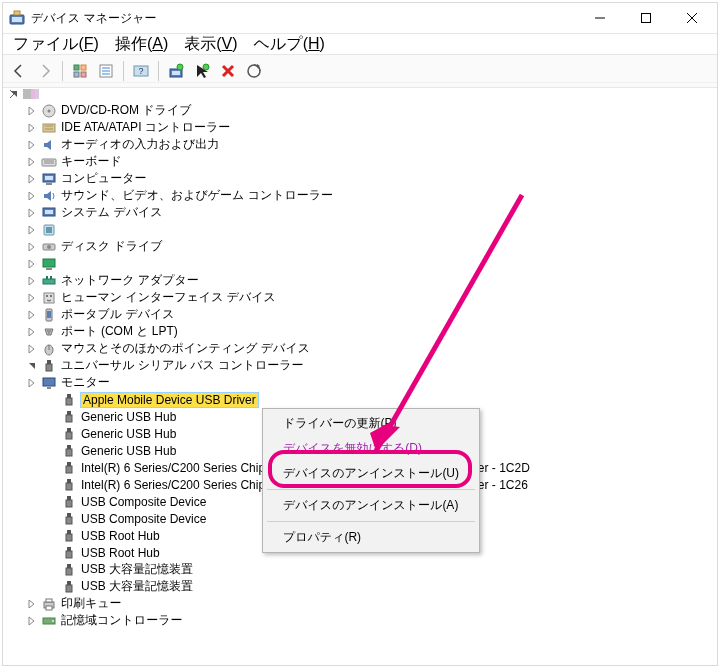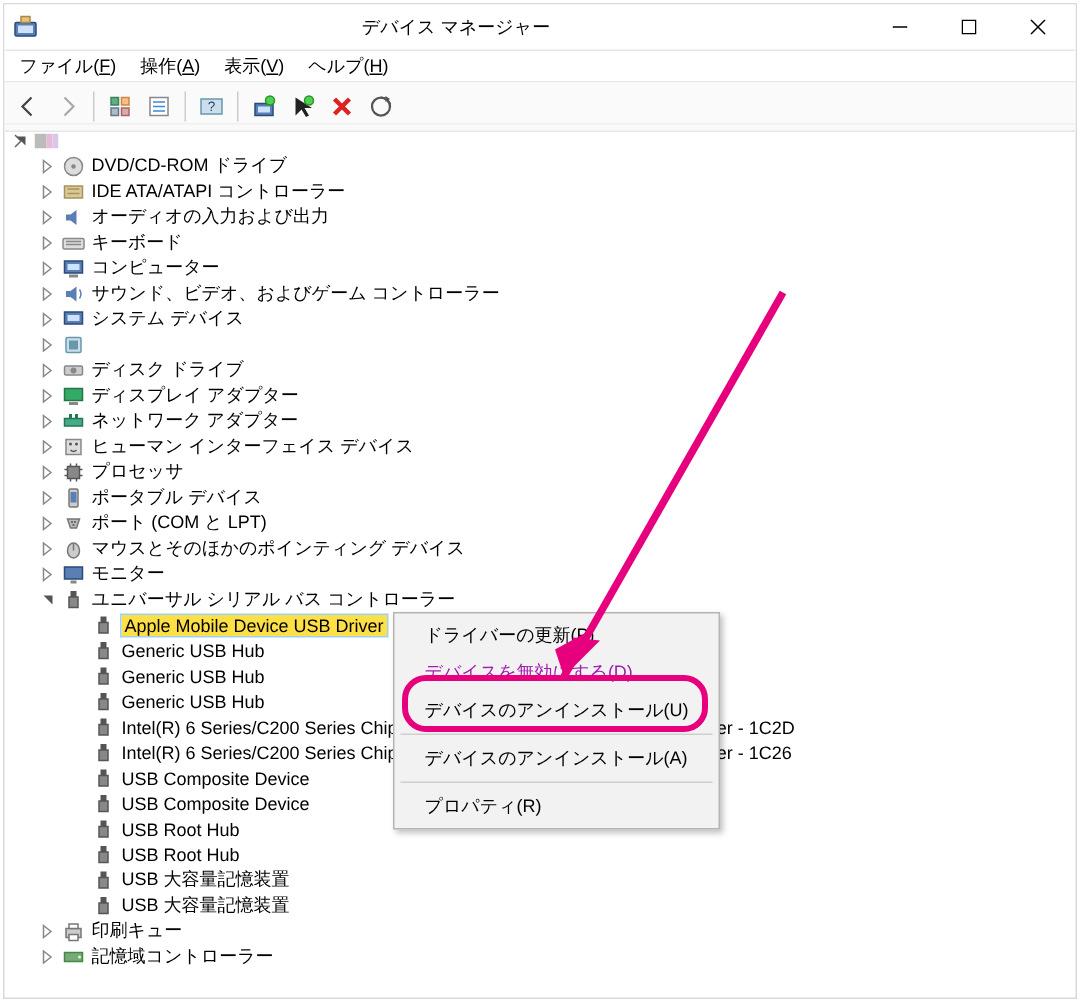--- a/index.html
+++ b/index.html
@@ -37,21 +37,20 @@
   }
   .title-icon {
     width: 16px;
     height: 16px;
     margin-right: 6px;
     flex: 0 0 auto;
   }
   .title-text {
     flex: 1 1 auto;
     font-size: 12px;
-    text-align: center;
   }
   .win-btn {
     width: 46px;
     height: 30px;
     display: flex;
     align-items: center;
     justify-content: center;
     flex: 0 0 auto;
   }
   .win-btn svg { display:block; }
@@ -59,21 +58,21 @@
     height: 20px;
     display: flex;
     align-items: center;
     gap: 4px;
     padding: 0 4px;
     background: #fff;
     border-bottom: 1px solid #e6e6e6;
   }
   .menu-item {
     padding: 1px 6px;
-    font-size: 12px;
+    font-size: 16px;
   }
   .menu-item u { text-decoration: underline; }
   .toolbar {
     height: 28px;
     display: flex;
     align-items: center;
     gap: 2px;
     padding: 2px 4px;
     background: #fafafa;
     border-bottom: 1px solid #e6e6e6;
@@ -454,21 +453,20 @@
               <svg width="10" height="10">
                 <path d="M2 1 L7 5 L2 9 Z" fill="none" stroke="#888"></path>
               </svg>
             </span>
           <span class="ico">
               <svg width="16" height="16">
                 <rect x="2" y="3" width="12" height="8" fill="#3a6" stroke="#274"></rect>
                 <rect x="5" y="12" width="6" height="2" fill="#888"></rect>
               </svg>
             </span>
-          <span class="label">ディスプレイ アダプター</span>
         </div>
 
         <div class="row lvl1">
           <span class="exp">
               <svg width="10" height="10">
                 <path d="M2 1 L7 5 L2 9 Z" fill="none" stroke="#888"></path>
               </svg>
             </span>
           <span class="ico">
               <svg width="16" height="16">
@@ -490,41 +488,20 @@
               <svg width="16" height="16">
                 <rect x="3" y="3" width="10" height="10" fill="#ddd" stroke="#888"></rect>
                 <circle cx="6" cy="6" r="1" fill="#555"></circle>
                 <circle cx="10" cy="6" r="1" fill="#555"></circle>
                 <path d="M6 10 Q8 12 10 10" fill="none" stroke="#555"></path>
               </svg>
             </span>
           <span class="label">ヒューマン インターフェイス デバイス</span>
         </div>
 
-        <div class="row lvl1">
-          <span class="exp">
-              <svg width="10" height="10">
-                <path d="M2 1 L7 5 L2 9 Z" fill="none" stroke="#888"></path>
-              </svg>
-            </span>
-          <span class="ico">
-              <svg width="16" height="16">
-                <rect x="4" y="4" width="8" height="8" fill="#888" stroke="#555"></rect>
-                <line x1="2" y1="6" x2="4" y2="6" stroke="#555"></line>
-                <line x1="2" y1="10" x2="4" y2="10" stroke="#555"></line>
-                <line x1="12" y1="6" x2="14" y2="6" stroke="#555"></line>
-                <line x1="12" y1="10" x2="14" y2="10" stroke="#555"></line>
-                <line x1="6" y1="2" x2="6" y2="4" stroke="#555"></line>
-                <line x1="10" y1="2" x2="10" y2="4" stroke="#555"></line>
-                <line x1="6" y1="12" x2="6" y2="14" stroke="#555"></line>
-                <line x1="10" y1="12" x2="10" y2="14" stroke="#555"></line>
-              </svg>
-            </span>
-          <span class="label">プロセッサ</span>
-        </div>
 
         <div class="row lvl1">
           <span class="exp">
               <svg width="10" height="10">
                 <path d="M2 1 L7 5 L2 9 Z" fill="none" stroke="#888"></path>
               </svg>
             </span>
           <span class="ico">
               <svg width="16" height="16">
                 <rect x="5" y="2" width="6" height="12" rx="1" fill="#ccc" stroke="#777"></rect>
@@ -562,45 +539,45 @@
                 <ellipse cx="8" cy="9" rx="4" ry="5" fill="#ccc" stroke="#777"></ellipse>
                 <line x1="8" y1="4" x2="8" y2="9" stroke="#777"></line>
               </svg>
             </span>
           <span class="label">マウスとそのほかのポインティング デバイス</span>
         </div>
 
         <div class="row lvl1">
           <span class="exp">
               <svg width="10" height="10">
+                <path d="M2 2 L8 2 L2 8 Z" transform="rotate(90 5 5)" fill="#555"></path>
+              </svg>
+            </span>
+          <span class="ico">
+              <svg width="16" height="16">
+                <rect x="6" y="2" width="4" height="4" fill="#555"></rect>
+                <rect x="5" y="6" width="6" height="7" fill="#888" stroke="#555"></rect>
+              </svg>
+            </span>
+          <span class="label">ユニバーサル シリアル バス コントローラー</span>
+        </div>
+
+        <div class="row lvl1">
+          <span class="exp">
+              <svg width="10" height="10">
                 <path d="M2 1 L7 5 L2 9 Z" fill="none" stroke="#888"></path>
               </svg>
             </span>
           <span class="ico">
               <svg width="16" height="16">
                 <rect x="2" y="3" width="12" height="8" fill="#5a7fb5" stroke="#2a4a7a"></rect>
                 <rect x="6" y="12" width="4" height="2" fill="#888"></rect>
               </svg>
             </span>
           <span class="label">モニター</span>
-        </div>
-
-        <div class="row lvl1">
-          <span class="exp">
-              <svg width="10" height="10">
-                <path d="M2 2 L8 2 L2 8 Z" transform="rotate(90 5 5)" fill="#555"></path>
-              </svg>
-            </span>
-          <span class="ico">
-              <svg width="16" height="16">
-                <rect x="6" y="2" width="4" height="4" fill="#555"></rect>
-                <rect x="5" y="6" width="6" height="7" fill="#888" stroke="#555"></rect>
-              </svg>
-            </span>
-          <span class="label">ユニバーサル シリアル バス コントローラー</span>
         </div>
 
         <div class="row lvl2 selected">
           <span class="exp exp-none"></span>
           <span class="ico">
               <svg width="16" height="16">
                 <rect x="6" y="2" width="4" height="4" fill="#555"></rect>
                 <rect x="5" y="6" width="6" height="7" fill="#888" stroke="#555"></rect>
               </svg>
             </span>

